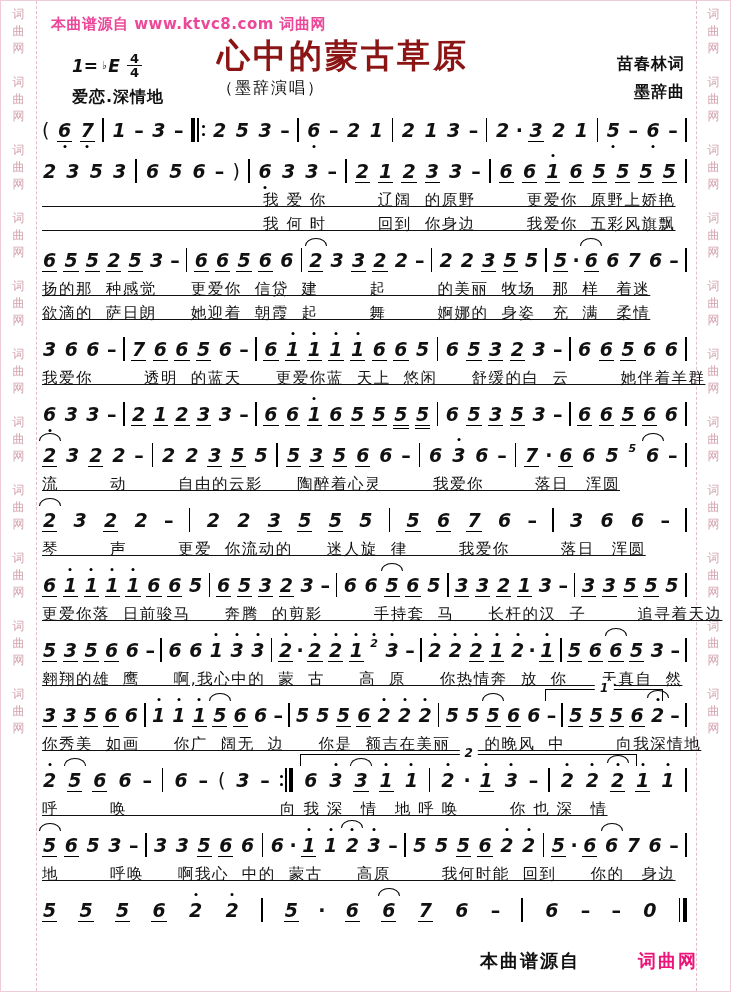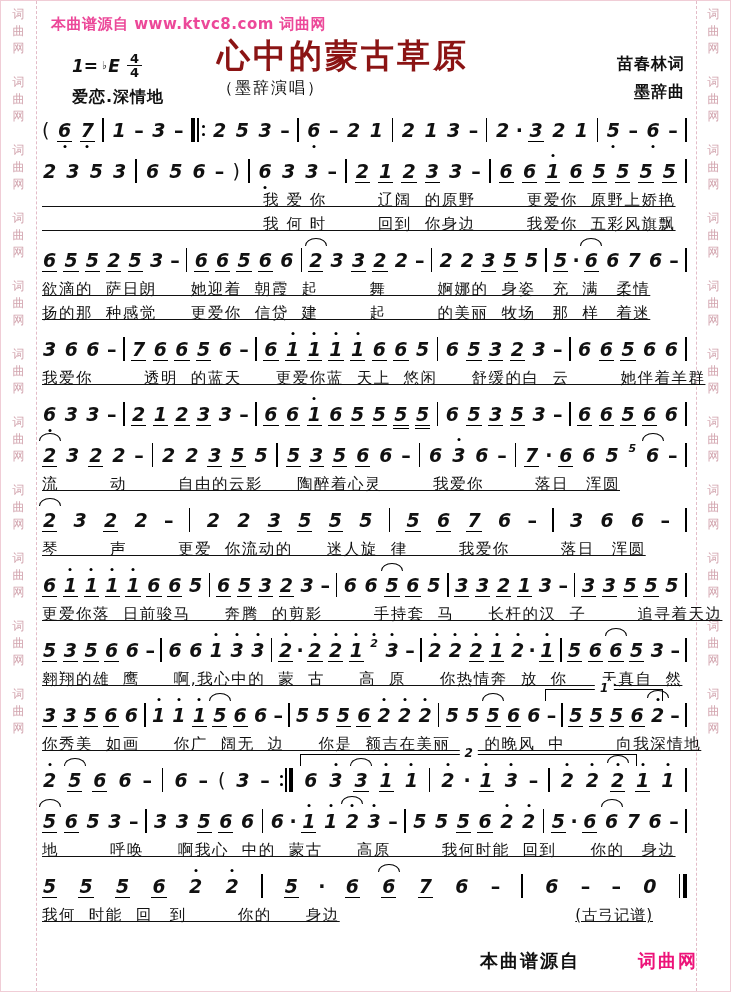--- a/index.html
+++ b/index.html
@@ -333,24 +333,24 @@
           <span class="tok u1">5</span>
           <span class="augdot">·</span>
           <span class="tok u1"><i class="arcup"></i>6</span>
           <span class="tok">6</span>
           <span class="tok">7</span>
           <span class="tok">6</span>
           <span class="dash">–</span>
           <span class="bar"></span>
         </div>
         <div class="lyric-row">
+          <span class="lyric">扬的那  种感觉　　更爱你  信贷  建　　　起　　　的美丽  牧场　那  样　着迷</span>
+        </div>
+        <div class="lyric-row">
           <span class="lyric">欲滴的  萨日朗　　她迎着  朝霞  起　　　舞　　　婀娜的  身姿　充  满　柔情</span>
-        </div>
-        <div class="lyric-row">
-          <span class="lyric">扬的那  种感觉　　更爱你  信贷  建　　　起　　　的美丽  牧场　那  样　着迷</span>
         </div>
       </div>
       <div class="score-line">
         <div class="notes-row">
           <span class="tok">3</span>
           <span class="tok">6</span>
           <span class="tok">6</span>
           <span class="dash">–</span>
           <span class="bar"></span>
           <span class="tok u1">7</span>
@@ -664,20 +664,23 @@
           <span class="tok hasda"><i class="da"></i>3</span>
           <span class="dash">–</span>
           <span class="bar"></span>
           <span class="tok hasda"><i class="da"></i>2</span>
           <span class="tok hasda"><i class="da"></i>2</span>
           <span class="tok u1 hasda"><i class="da"></i><i class="arcup"></i>2</span>
           <span class="tok u1 hasda"><i class="da"></i>1</span>
           <span class="tok hasda"><i class="da"></i>1</span>
           <span class="bar"></span>
         </div>
+        <div class="lyric-row">
+          <span class="lyric">呼　　　唤　　　　　　　　　向 我 深　情　地 呼 唤　　　你 也 深　情</span>
+        </div>
       </div>
       <div class="score-line">
         <div class="notes-row">
           <span class="tok u1"><i class="arcup"></i>5</span>
           <span class="tok u1">6</span>
           <span class="tok">5</span>
           <span class="tok">3</span>
           <span class="dash">–</span>
           <span class="bar"></span>
           <span class="tok">3</span>
@@ -732,24 +735,20 @@
           <span class="dash">–</span>
           <span class="bar"></span>
           <span class="tok">6</span>
           <span class="dash">–</span>
           <span class="dash">–</span>
           <span class="tok">0</span>
           <span class="repeat">
             <span class="thin"></span>
             <span class="thick"></span>
           </span>
-        </div>
-        <div class="lyric-row">
-          <span class="lyric">我何  时能  回　到　　　你的　　身边</span>
-          <span class="annotation">(古弓记谱)</span>
         </div>
       </div>
     </div>
 
 </div>
 
 <div class="footer">
   <span class="src">本曲谱源自</span>
   <span class="site">词曲网</span>
 </div>

